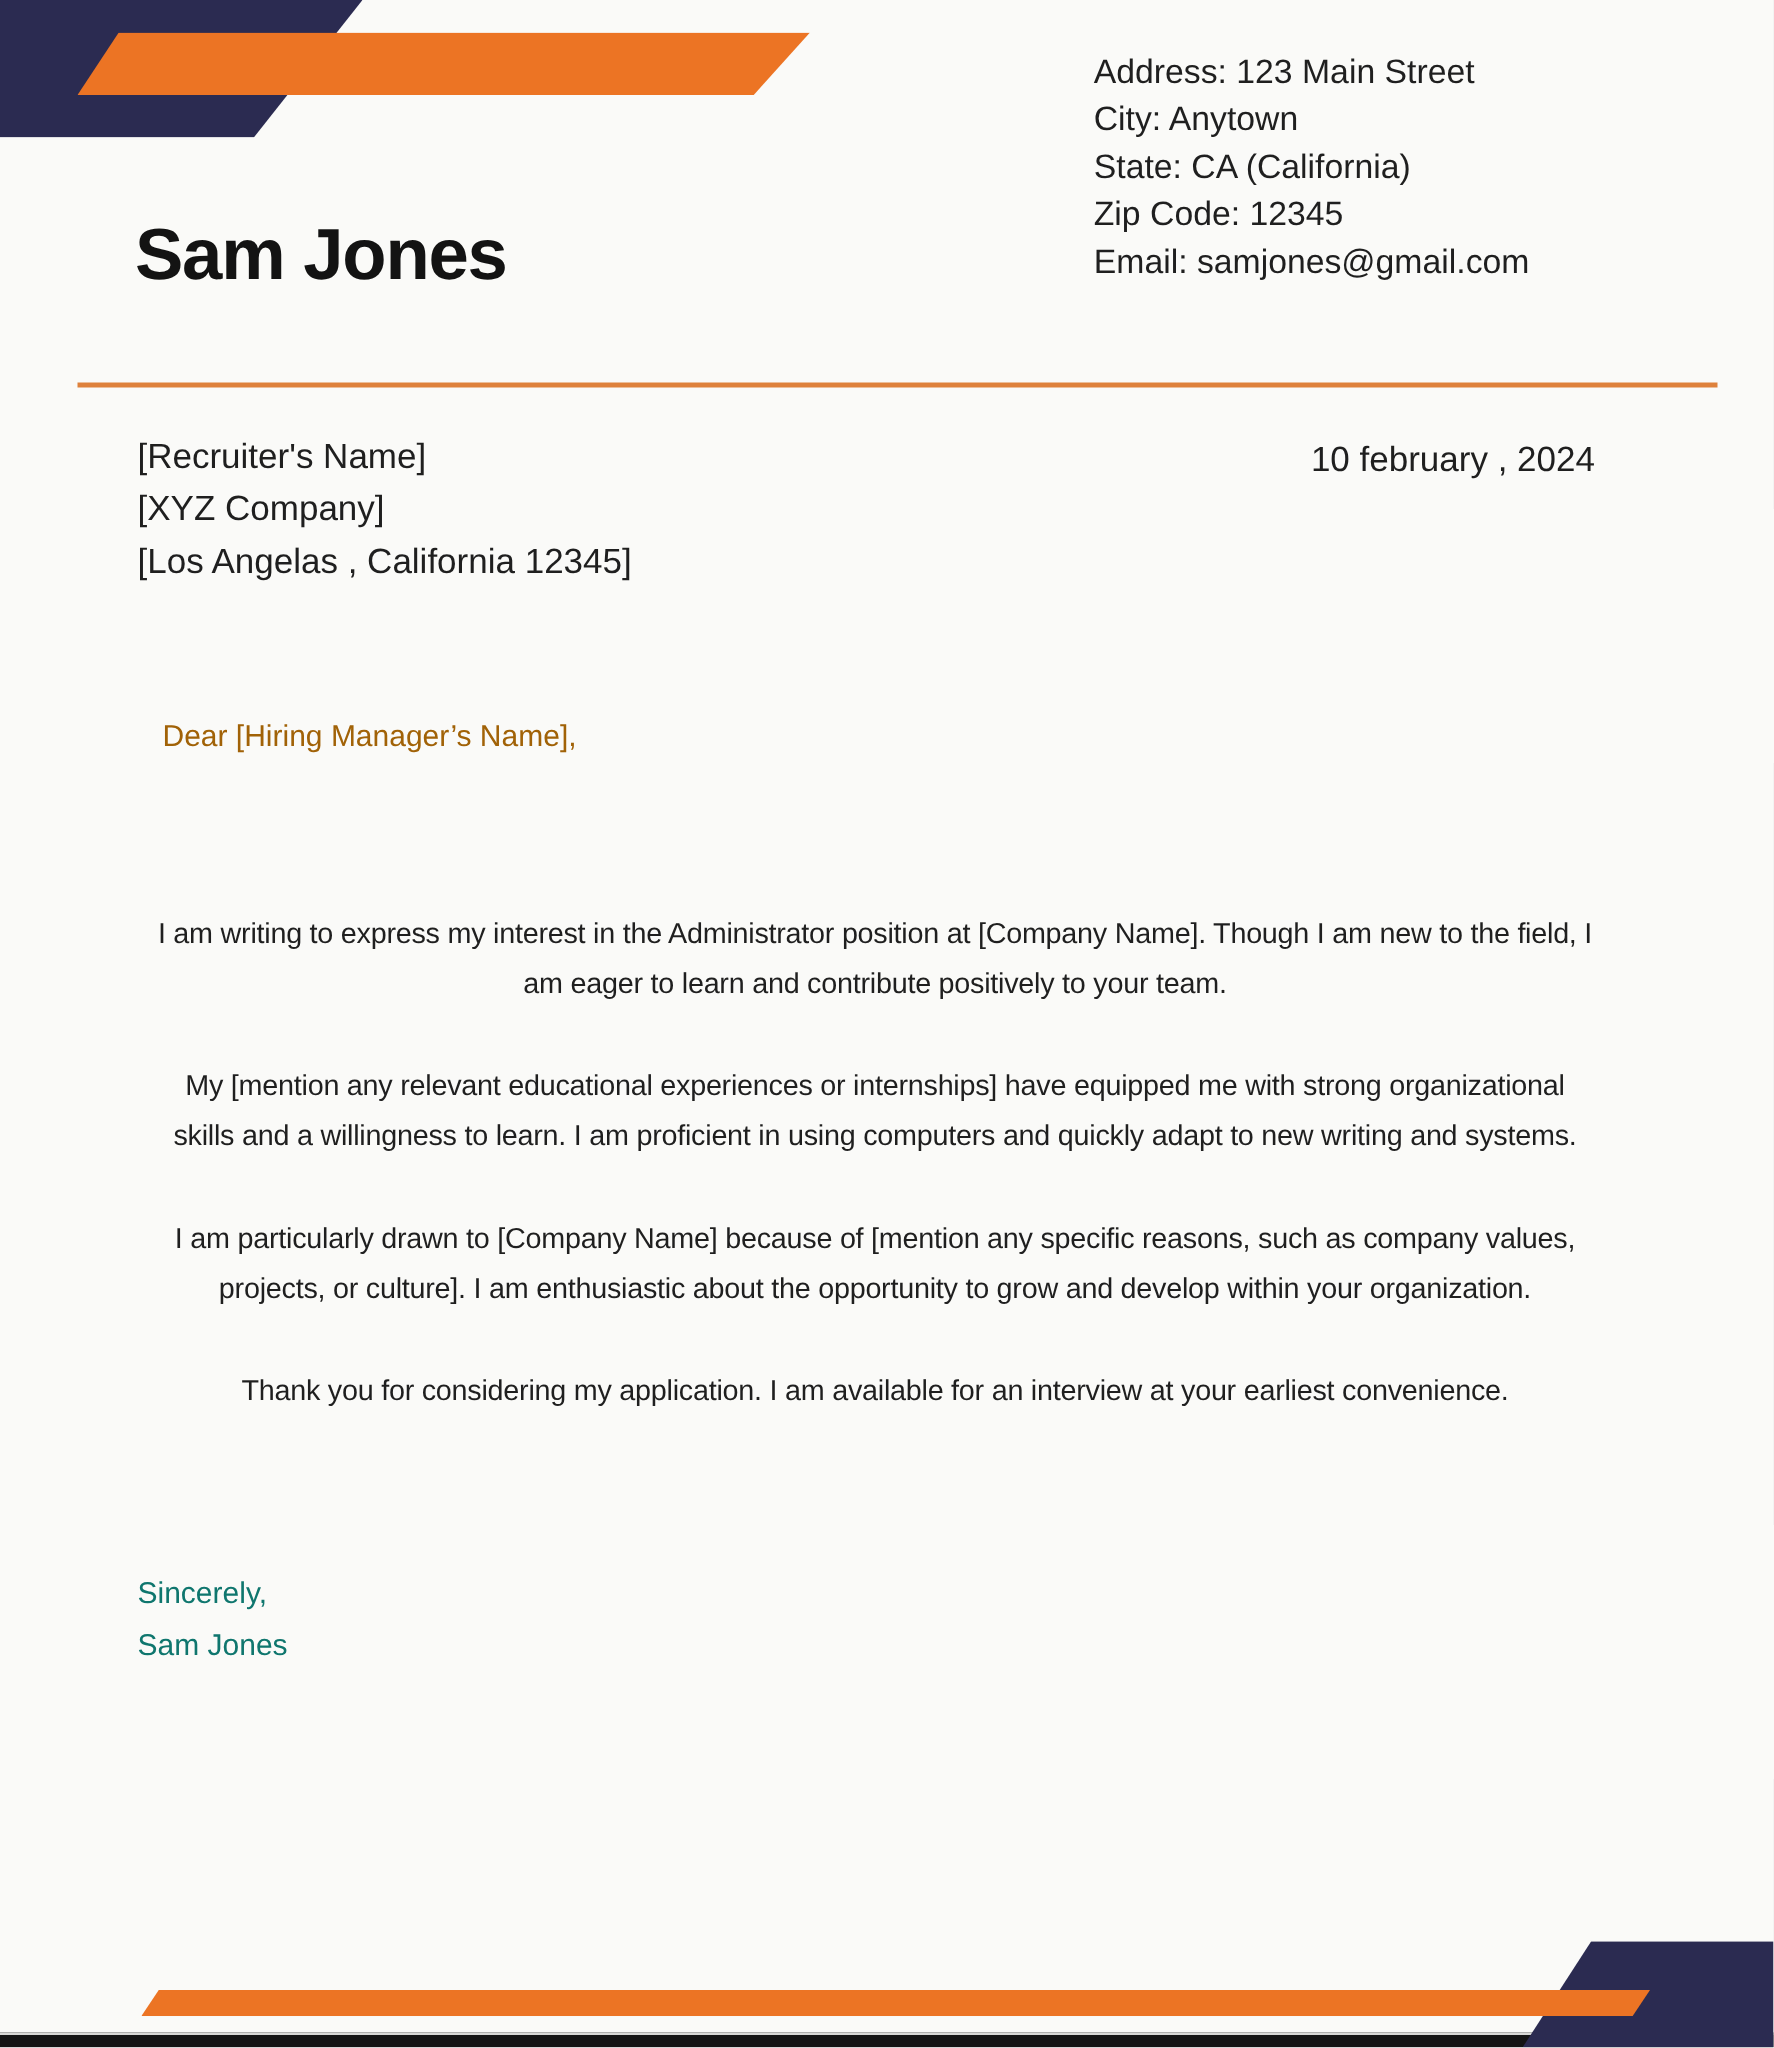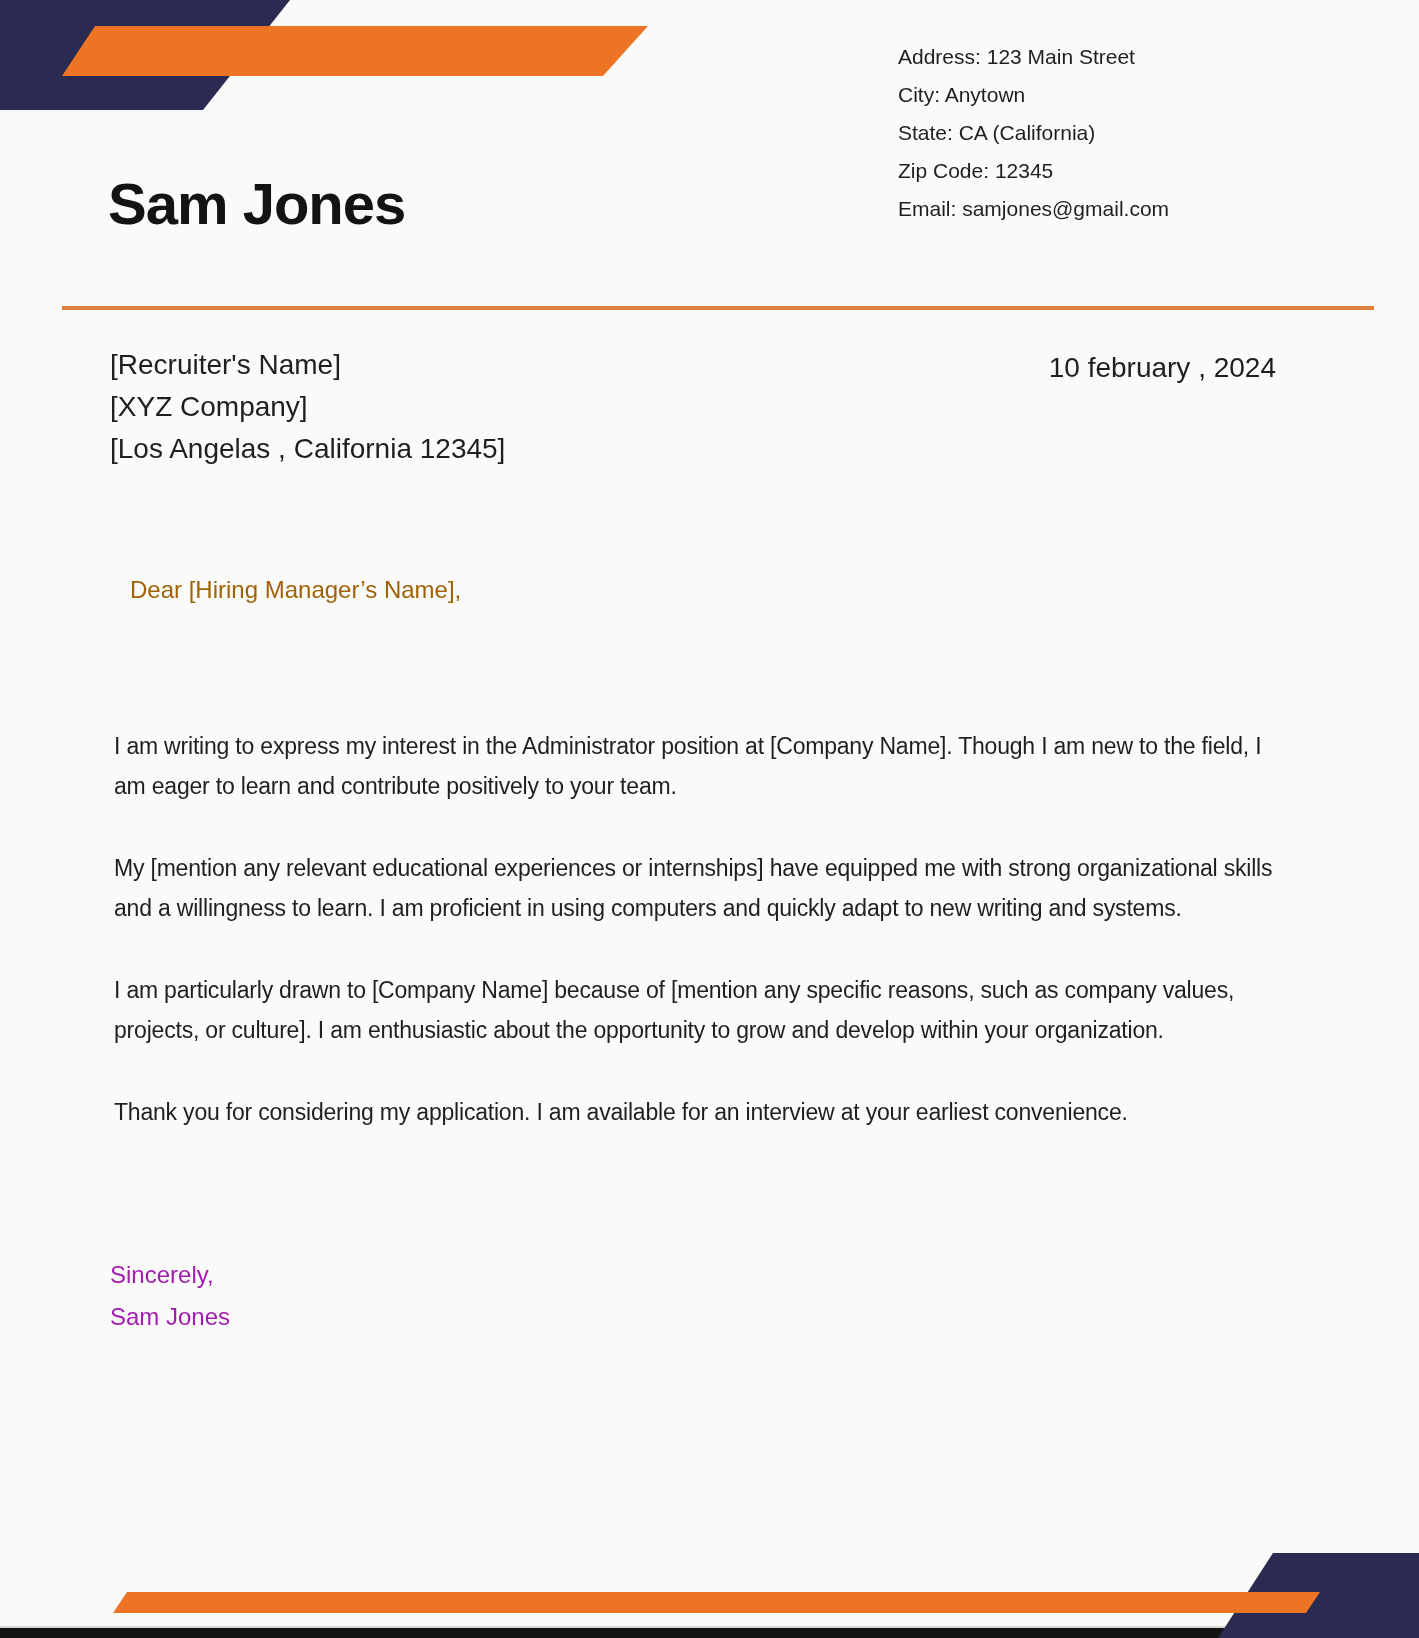--- a/index.html
+++ b/index.html
@@ -72,24 +72,23 @@
     left: 108px; top: 170px;
     margin: 0;
     font-size: 58px;
     font-weight: 700;
     letter-spacing: -1px;
     color: #131313;
   }
   .contact {
     position: absolute;
     left: 875px; top: 38px;
-    font-size: 21px;
+    font-size: 27px;
     line-height: 38px;
     color: #1f1f1f;
-    margin-left: 23px;
   }
 
   
   .date {
     position: absolute;
     top: 352px; right: 143px;
     font-size: 28px;
     color: #1f1f1f;
     text-align: right;
   }
@@ -110,28 +109,29 @@
   .body-text {
     position: absolute;
     left: 110px; top: 726px;
     width: 1165px;
     font-size: 23px;
     line-height: 40px;
     letter-spacing: -0.2px;
     color: #1f1f1f;
   }
   .body-text p {
-    margin: 0 0 42px 4px;
+    margin: 0 0 42px 15px;
+    text-align: center;
   }
   .closing {
     position: absolute;
     left: 110px; top: 1254px;
     font-size: 24px;
     line-height: 42px;
-    color: #a21caf;
+    color: #0f766e;
   }
 </style>
 </head>
 <body>
 
 <div class="page">
 
   <div class="navy-top"></div>
   <div class="orange-top"></div>
   <div class="divider"></div>

